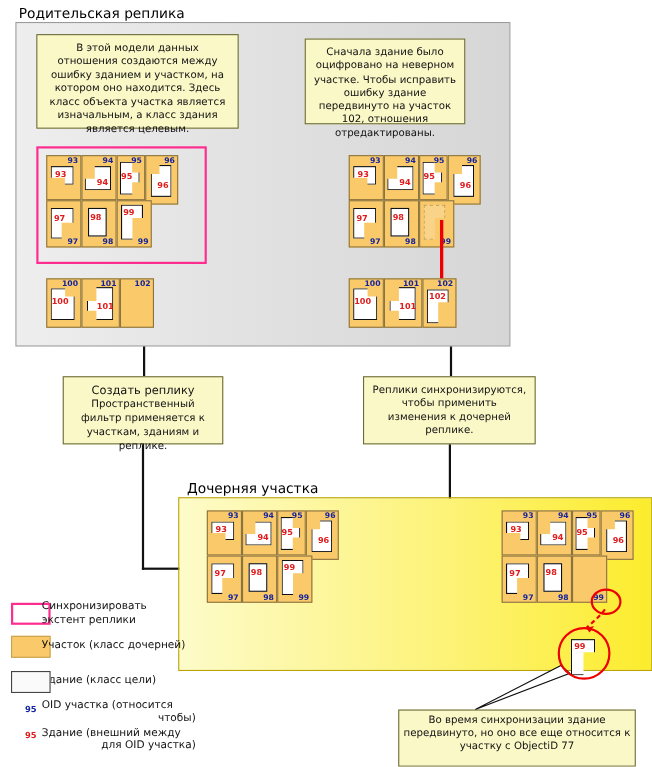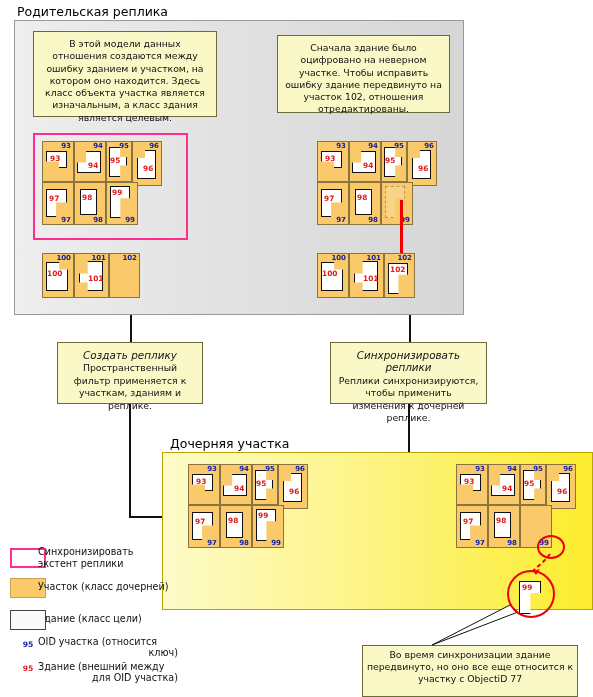--- a/index.html
+++ b/index.html
@@ -38,21 +38,21 @@
     position:absolute;
     background:#fbf8c8;
     border:1px solid #6b6b3a;
     box-sizing:border-box;
     color:#111;
     font-size:9.3px;
     line-height:12.4px;
     text-align:center;
     padding:6px 7px 5px 7px;
   }
-  .note .ttl{font-style:italic;font-size:10.4px;display:block;margin-bottom:1px;}
+  .note .ttl{font-size:10.4px;display:block;margin-bottom:1px;}
 
   
   .grid{position:absolute;}
   .parcel{
     position:absolute;
     background:#f9c96a;
     border:1px solid #8a7440;
     box-sizing:border-box;
   }
   .parcel.empty{background:#f9c96a;}
@@ -131,21 +131,21 @@
   .leader{position:absolute;z-index:8;}
 </style>
 </head>
 <body>
 
 <div class="abs panel-title" style="left:17px;top:4px;">Родительская реплика</div>
 <div class="panel" id="parent-panel"></div>
 
 <div class="note" style="left:33px;top:31px;width:184px;height:86px;line-height:12.3px;">В этой модели данных отношения создаются между ошибку зданием и участком, на котором оно находится. Здесь класс объекта участка является изначальным, а класс здания является целевым.</div>
 
-<div class="note" style="left:277px;top:35px;width:173px;height:78px;line-height:12.3px;">Сначала здание было оцифровано на неверном участке. Чтобы исправить ошибку здание передвинуто на участок 102, отношения отредактированы.</div>
+<div class="note" style="left:277px;top:35px;width:146px;height:78px;line-height:12.3px;">Сначала здание было оцифровано на неверном участке. Чтобы исправить ошибку здание передвинуто на участок 102, отношения отредактированы.</div>
 
 <div id="extent-rect" style="left:33px;top:133px;width:155px;height:107px;"></div>
 
 <div class="grid" style="left:42px;top:141px;">
 
   <div class="parcel" style="left:0px;top:0px;width:32px;height:41px;">
     <span class="pid top">93</span>
     </div>
   <div class="parcel" style="left:32px;top:0px;width:32px;height:41px;">
     <span class="pid top">94</span>
@@ -277,21 +277,20 @@
 
 <div class="ln v" style="left:130px;top:315px;height:27px;"></div>
 <div class="ln v" style="left:409px;top:315px;height:27px;"></div>
 
 <div class="note" style="left:57px;top:342px;width:146px;height:62px;">
   <span class="ttl">Создать реплику</span>
   <span>Пространственный фильтр применяется к участкам, зданиям и реплике.</span>
 </div>
 
 <div class="note" style="left:330px;top:342px;width:157px;height:62px;">
-  <span class="ttl">Синхронизировать реплики</span>
   <span>Реплики синхронизируются, чтобы применить изменения к дочерней реплике.</span>
 </div>
 
 <div class="ln v" style="left:129px;top:404px;height:114px;"></div>
 <div class="ln h" style="left:129px;top:516px;width:39px;"></div>
 <div class="arrow-r" style="left:166px;top:511px;"></div>
 
 <div class="ln v" style="left:408px;top:404px;height:114px;"></div>
 <div class="ln h" style="left:408px;top:516px;width:35px;"></div>
 <div class="arrow-r" style="left:441px;top:511px;"></div>
@@ -413,20 +412,20 @@
     <span class="sw parcel" style="left:2px;top:2px;"></span>
     <span class="lg-txt" style="left:30px;top:5px;width:155px;">Участок (класс дочерней)</span>
   </div>
   <div class="lg-row" style="left:0px;top:62px;">
     <span class="sw bldg" style="left:2px;top:2px;"></span>
     <span class="lg-txt" style="left:30px;top:5px;width:155px;">Здание (класс цели)</span>
   </div>
   <div class="lg-row" style="left:0px;top:90px;">
     <span class="lg-key pk" style="left:2px;top:4px;">95</span>
     <span class="lg-txt" style="left:30px;top:0px;width:140px;">OID участка (относится</span>
-    <span class="lg-txt ind" style="left:30px;top:11px;width:140px;text-align:right;">ключ)</span>
+    <span class="lg-txt ind" style="left:30px;top:11px;width:140px;text-align:right;">чтобы)</span>
   </div>
   <div class="lg-row" style="left:0px;top:115px;">
     <span class="lg-key fk" style="left:2px;top:3px;">95</span>
     <span class="lg-txt" style="left:30px;top:0px;width:140px;">Здание (внешний между</span>
     <span class="lg-txt ind" style="left:30px;top:11px;width:140px;text-align:right;">для OID участка)</span>
   </div>
 </div>
 
 </body></html>

